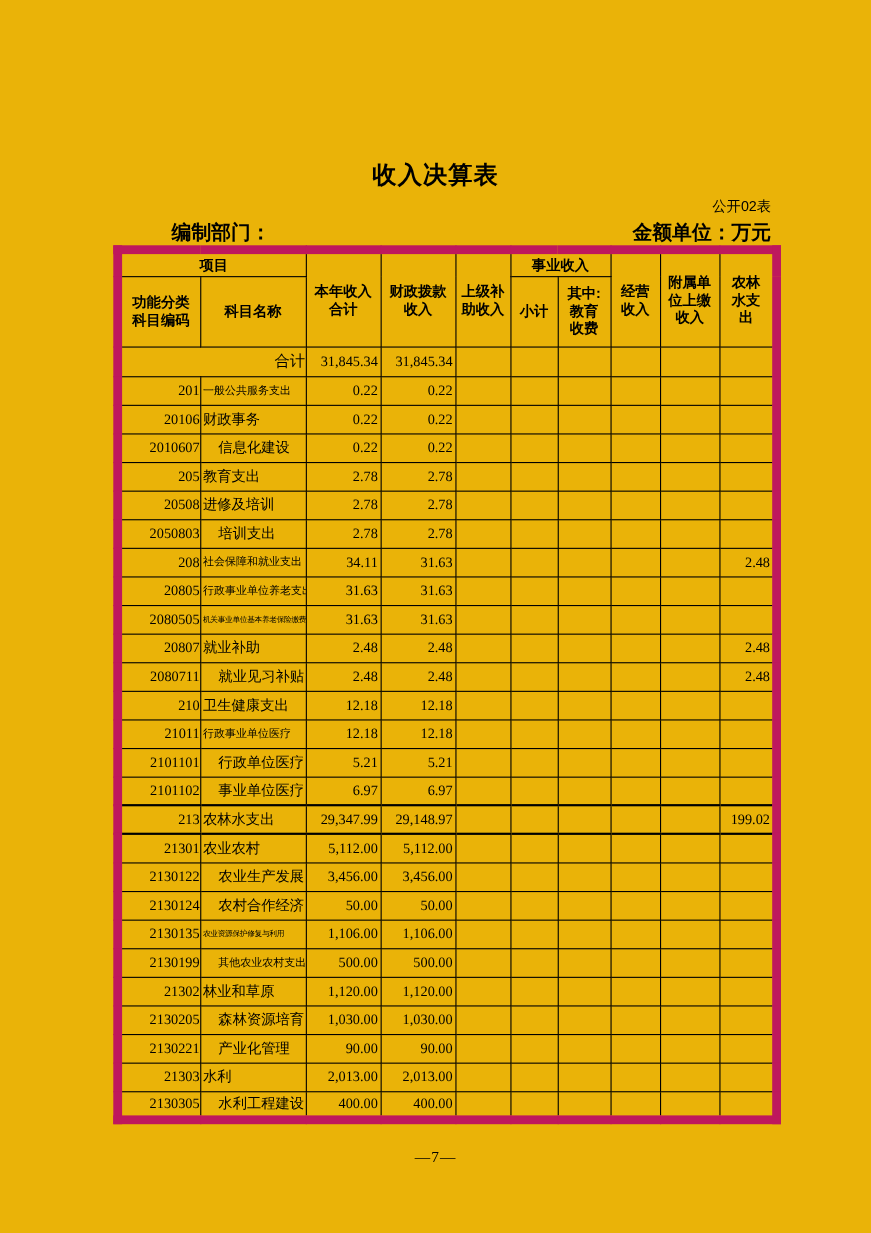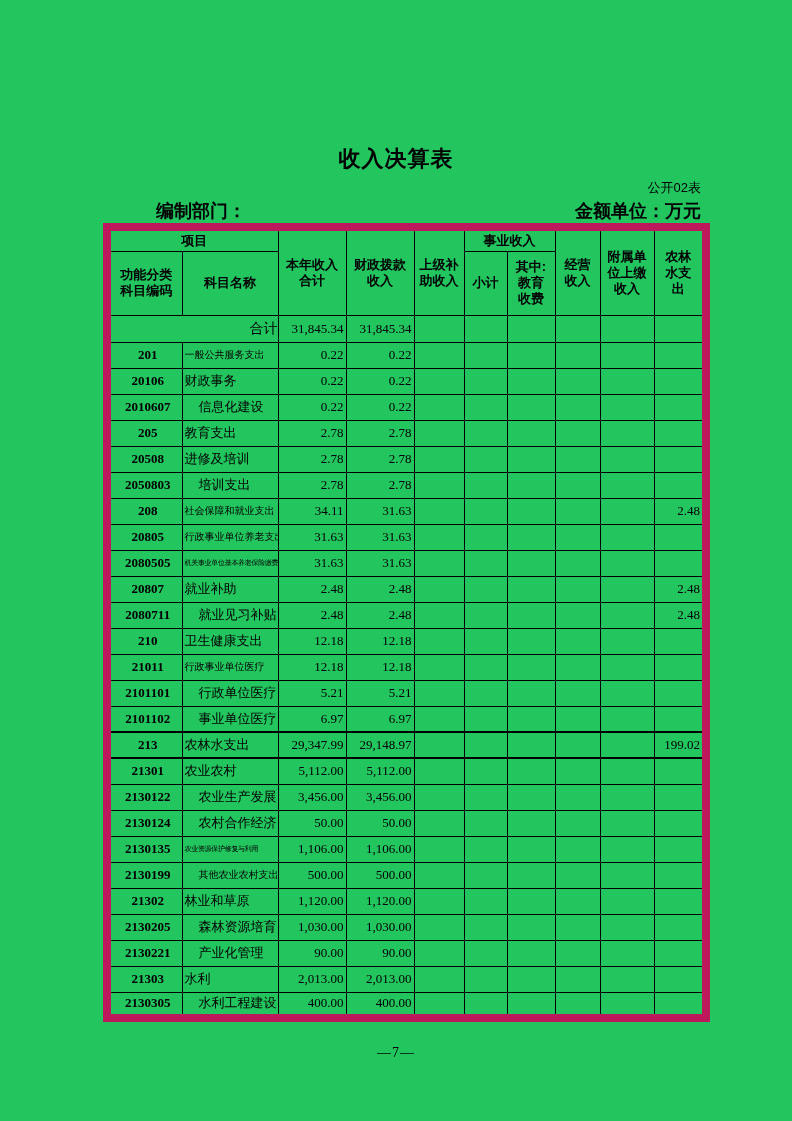--- a/index.html
+++ b/index.html
@@ -1,21 +1,21 @@
 <!DOCTYPE html>
 <html><head>
 <meta charset="utf-8">
 <style>
   * { margin: 0; padding: 0; box-sizing: border-box; }
   html, body { background: #ffffff; }
   .page {
     position: relative;
     width: 792px;
     height: 1121px;
-    background: #22c55e;
+    background: #eab308;
     color: #000;
     font-family: "Liberation Serif", "DejaVu Serif", serif;
     overflow: hidden;
   }
   .title {
     padding-top: 146px;
     text-align: center;
     font-family: "Liberation Sans", "DejaVu Sans", sans-serif;
     font-weight: bold;
     font-size: 22px;
@@ -75,24 +75,23 @@
   tr.hrow2 { height: 64px; }
   thead th span { display: inline-block; word-break: break-all; vertical-align: middle; }
   .w42 { width: 4.2em; }
   .w32 { width: 3.2em; }
   .w26 { width: 2.6em; }
   .w22 { width: 2.2em; }
   tr.total-row { height: 27px; }
   tr.data-row { height: 26px; }
   td.code {
     font-size: 13px;
-    text-align: center;
+    text-align: right;
     padding-left: 3px;
     white-space: nowrap;
-    font-weight: bold;
   }
   td.name {
     font-size: 13px;
     text-align: left;
     padding-left: 2px;
     white-space: nowrap;
   }
   td.name.indent { padding-left: 16px; }
   td.name.sm { font-size: 10px; }
   td.name.xs { font-size: 7px; letter-spacing: -0.3px; }

